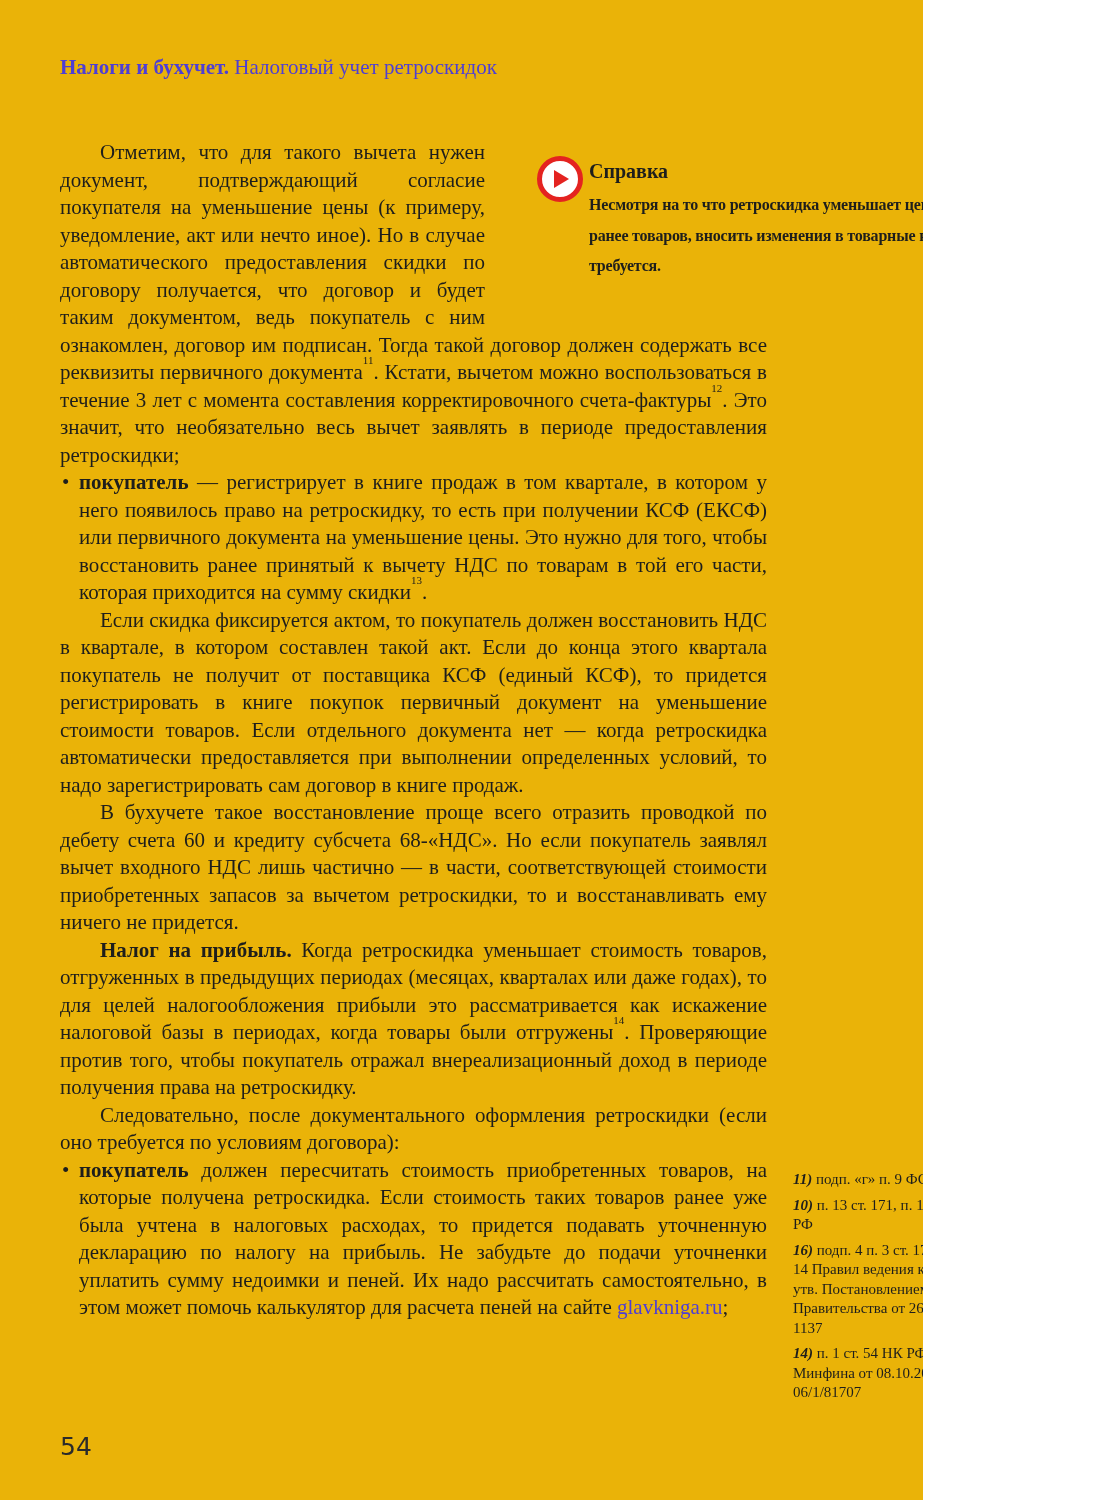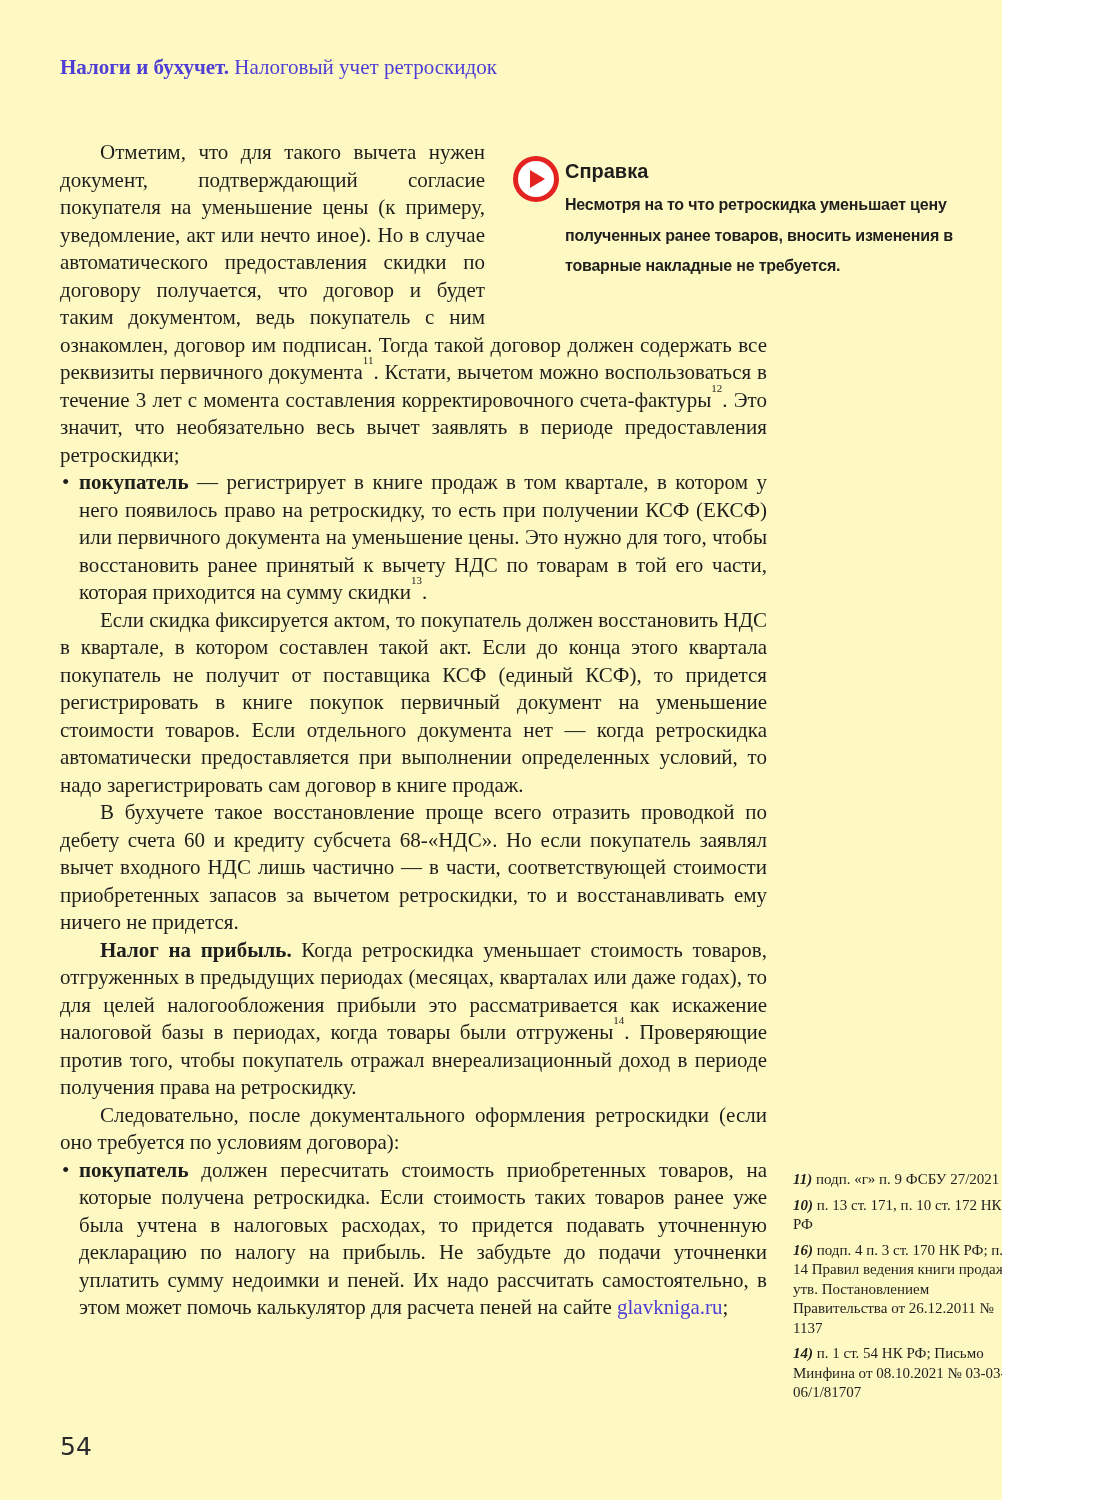--- a/index.html
+++ b/index.html
@@ -4,22 +4,22 @@
 <style>
   * { margin:0; padding:0; box-sizing:border-box; }
   html,body { width:1104px; height:1500px; }
   body {
     background:#ffffff;
     font-family:"Liberation Serif", serif;
     color:var(--text, #1e1e1c);
     position:relative;
   }
   .page {
-    position:absolute; left:0; top:0; width:1002px; height:1500px;
-    background:#fef9c3; overflow:hidden;
+    position:absolute; left:0; top:0; width:923px; height:1500px;
+    background:#eab308; overflow:hidden;
   }
 
   
   .runhead {
     position:absolute; left:60px; top:54px;
     font-size:21px; line-height:26px; color:var(--accent,#4e3ed5);
     white-space:nowrap;
   }
   .runhead .sec { font-weight:700; }
 
@@ -31,22 +31,22 @@
   .para { text-align:justify; }
   .para.indent { text-indent:40px; }
   .para.bullet { position:relative; padding-left:19px; }
   .para.bullet::before { content:"\2022"; position:absolute; left:2px; top:0; }
   .note-spacer { float:right; width:282px; height:166px; }
   sup.fn-ref { font-size:11px; line-height:0; position:relative; top:-7px; }
   a.link { color:var(--accent,#4e3ed5); text-decoration:none; cursor:pointer; }
 
   
   .note-box {
-    position:absolute; left:504px; top:148px; width:494px;
-    font-family:Liberation Sans, sans-serif;
+    position:absolute; left:528px; top:148px; width:494px;
+    font-family:Liberation Serif, serif;
   }
   .note-icon {
     position:absolute; left:9px; top:8px; width:46px; height:46px;
     border:5px solid var(--red,#e42320); border-radius:50%; background:#fff;
   }
   .note-icon::after {
     content:""; position:absolute; left:12px; top:9px;
     width:0; height:0;
     border-left:15px solid var(--red,#e42320);
     border-top:9px solid transparent;

